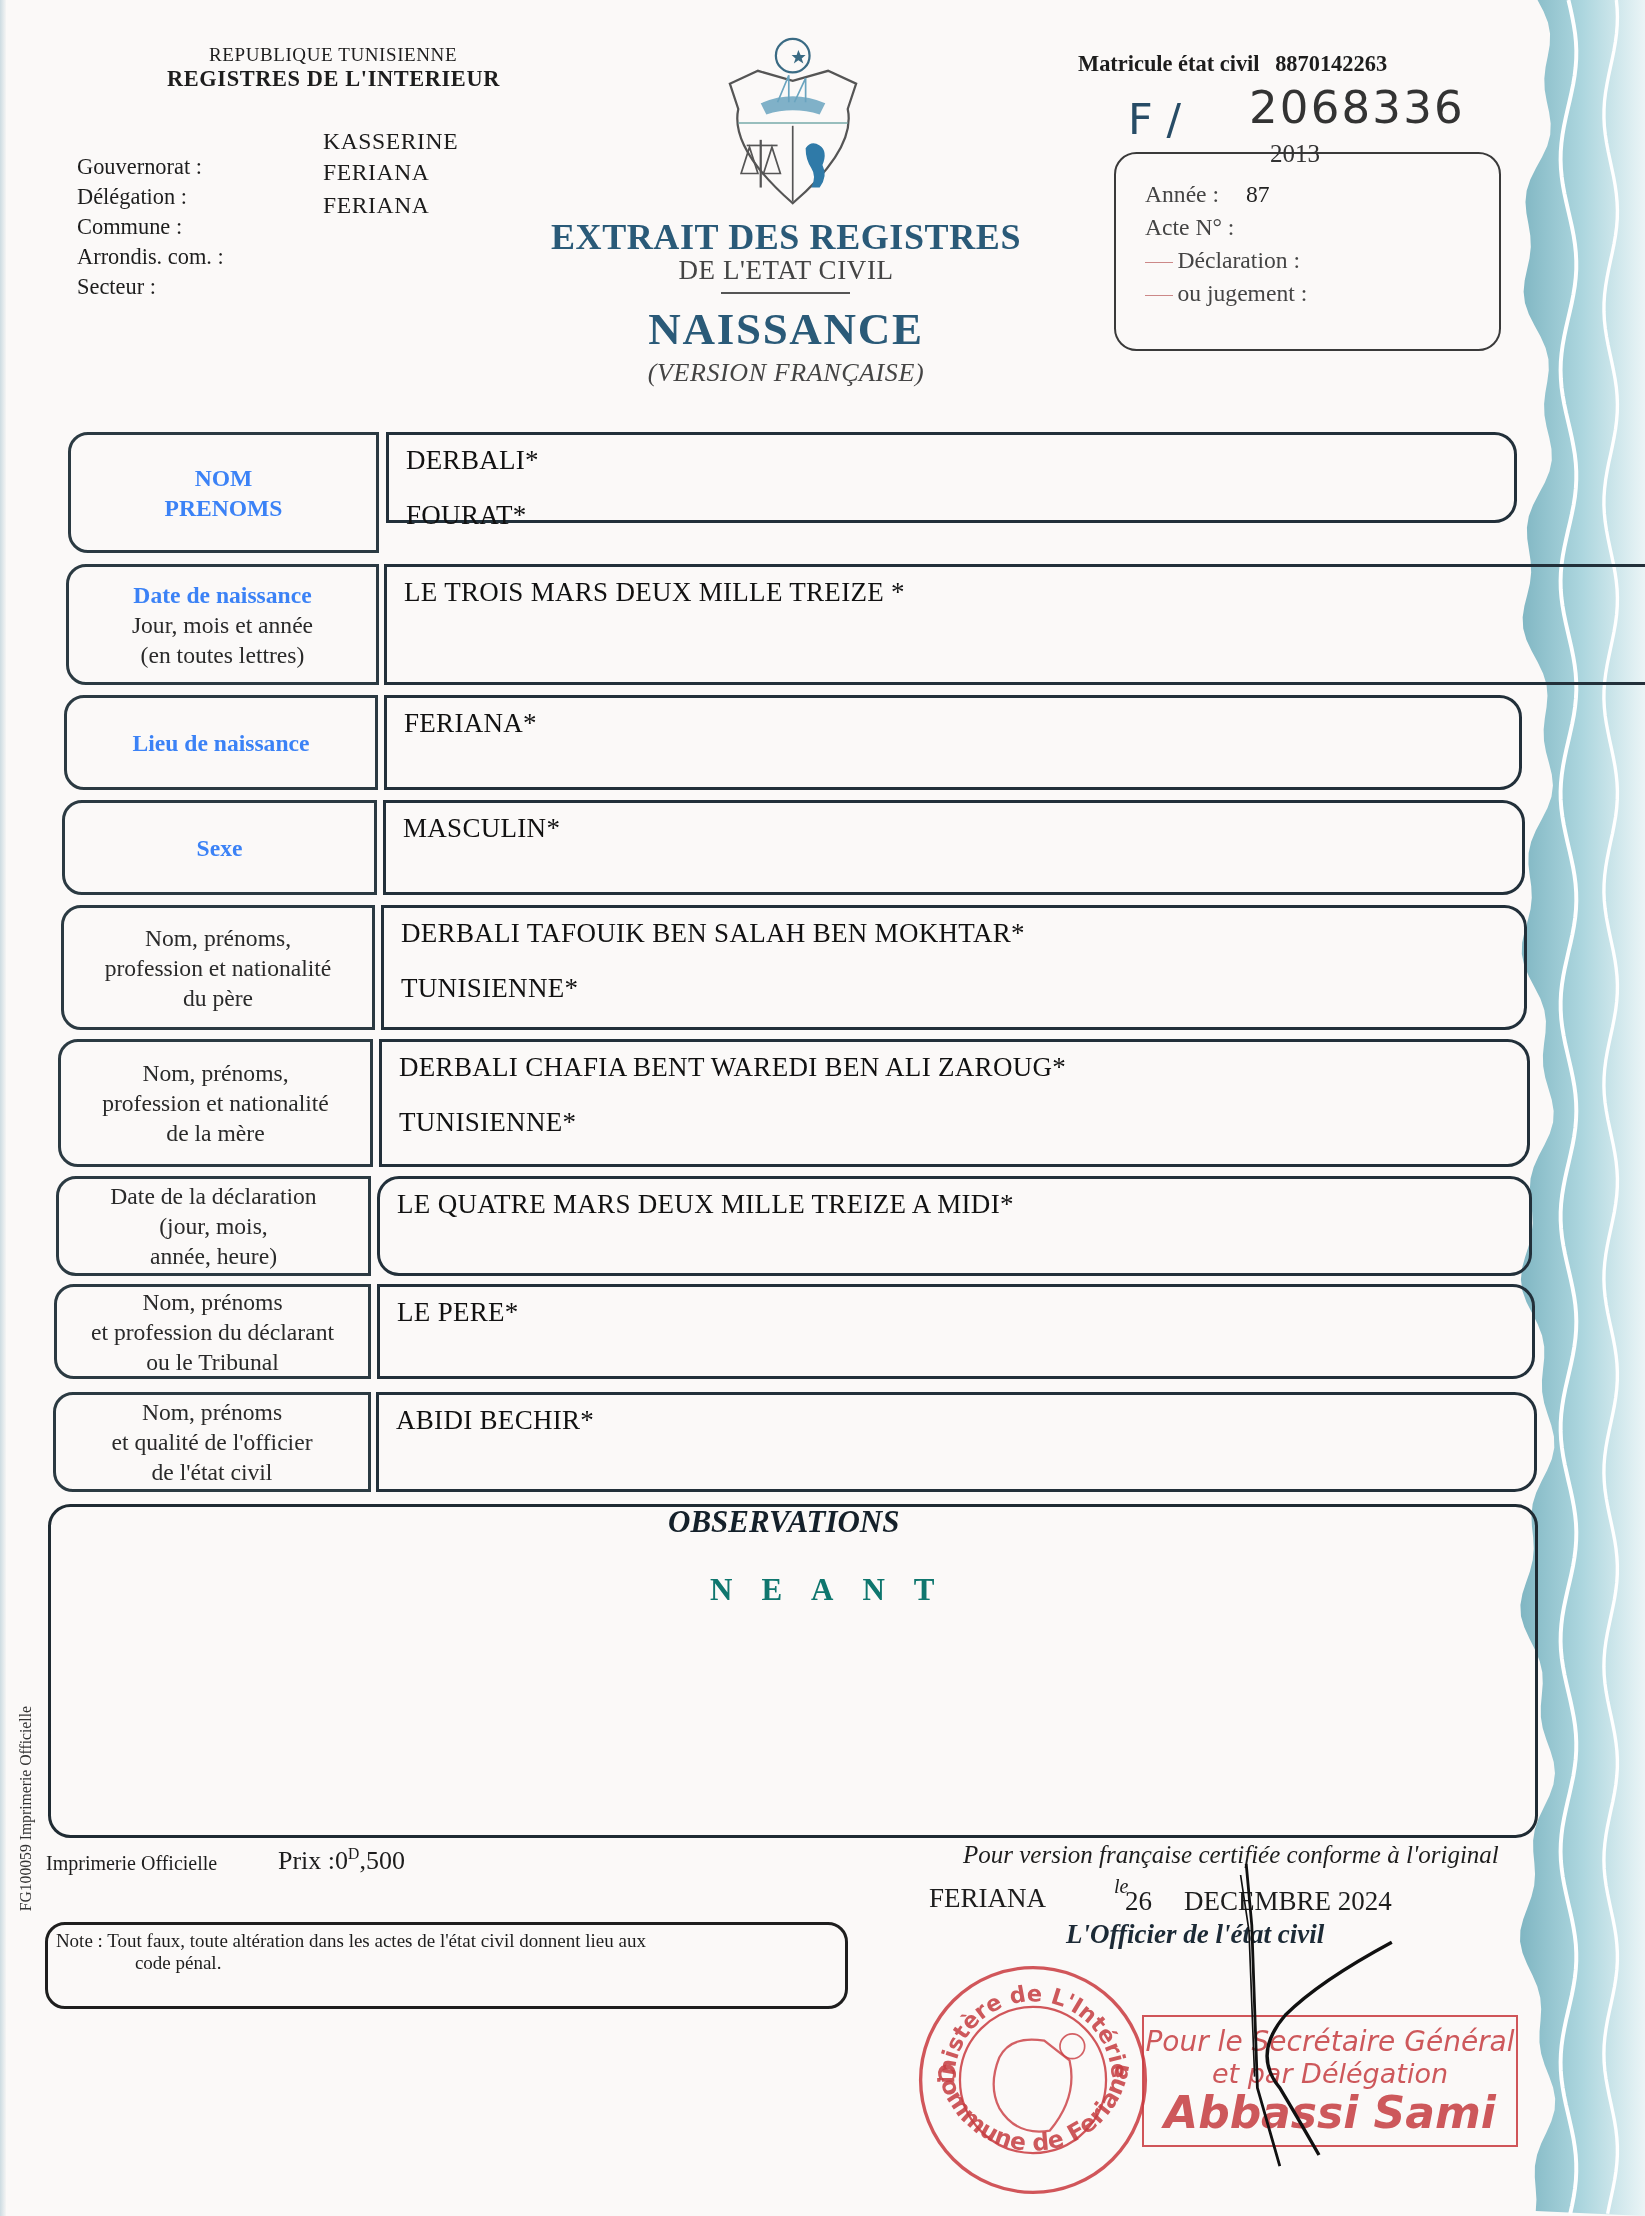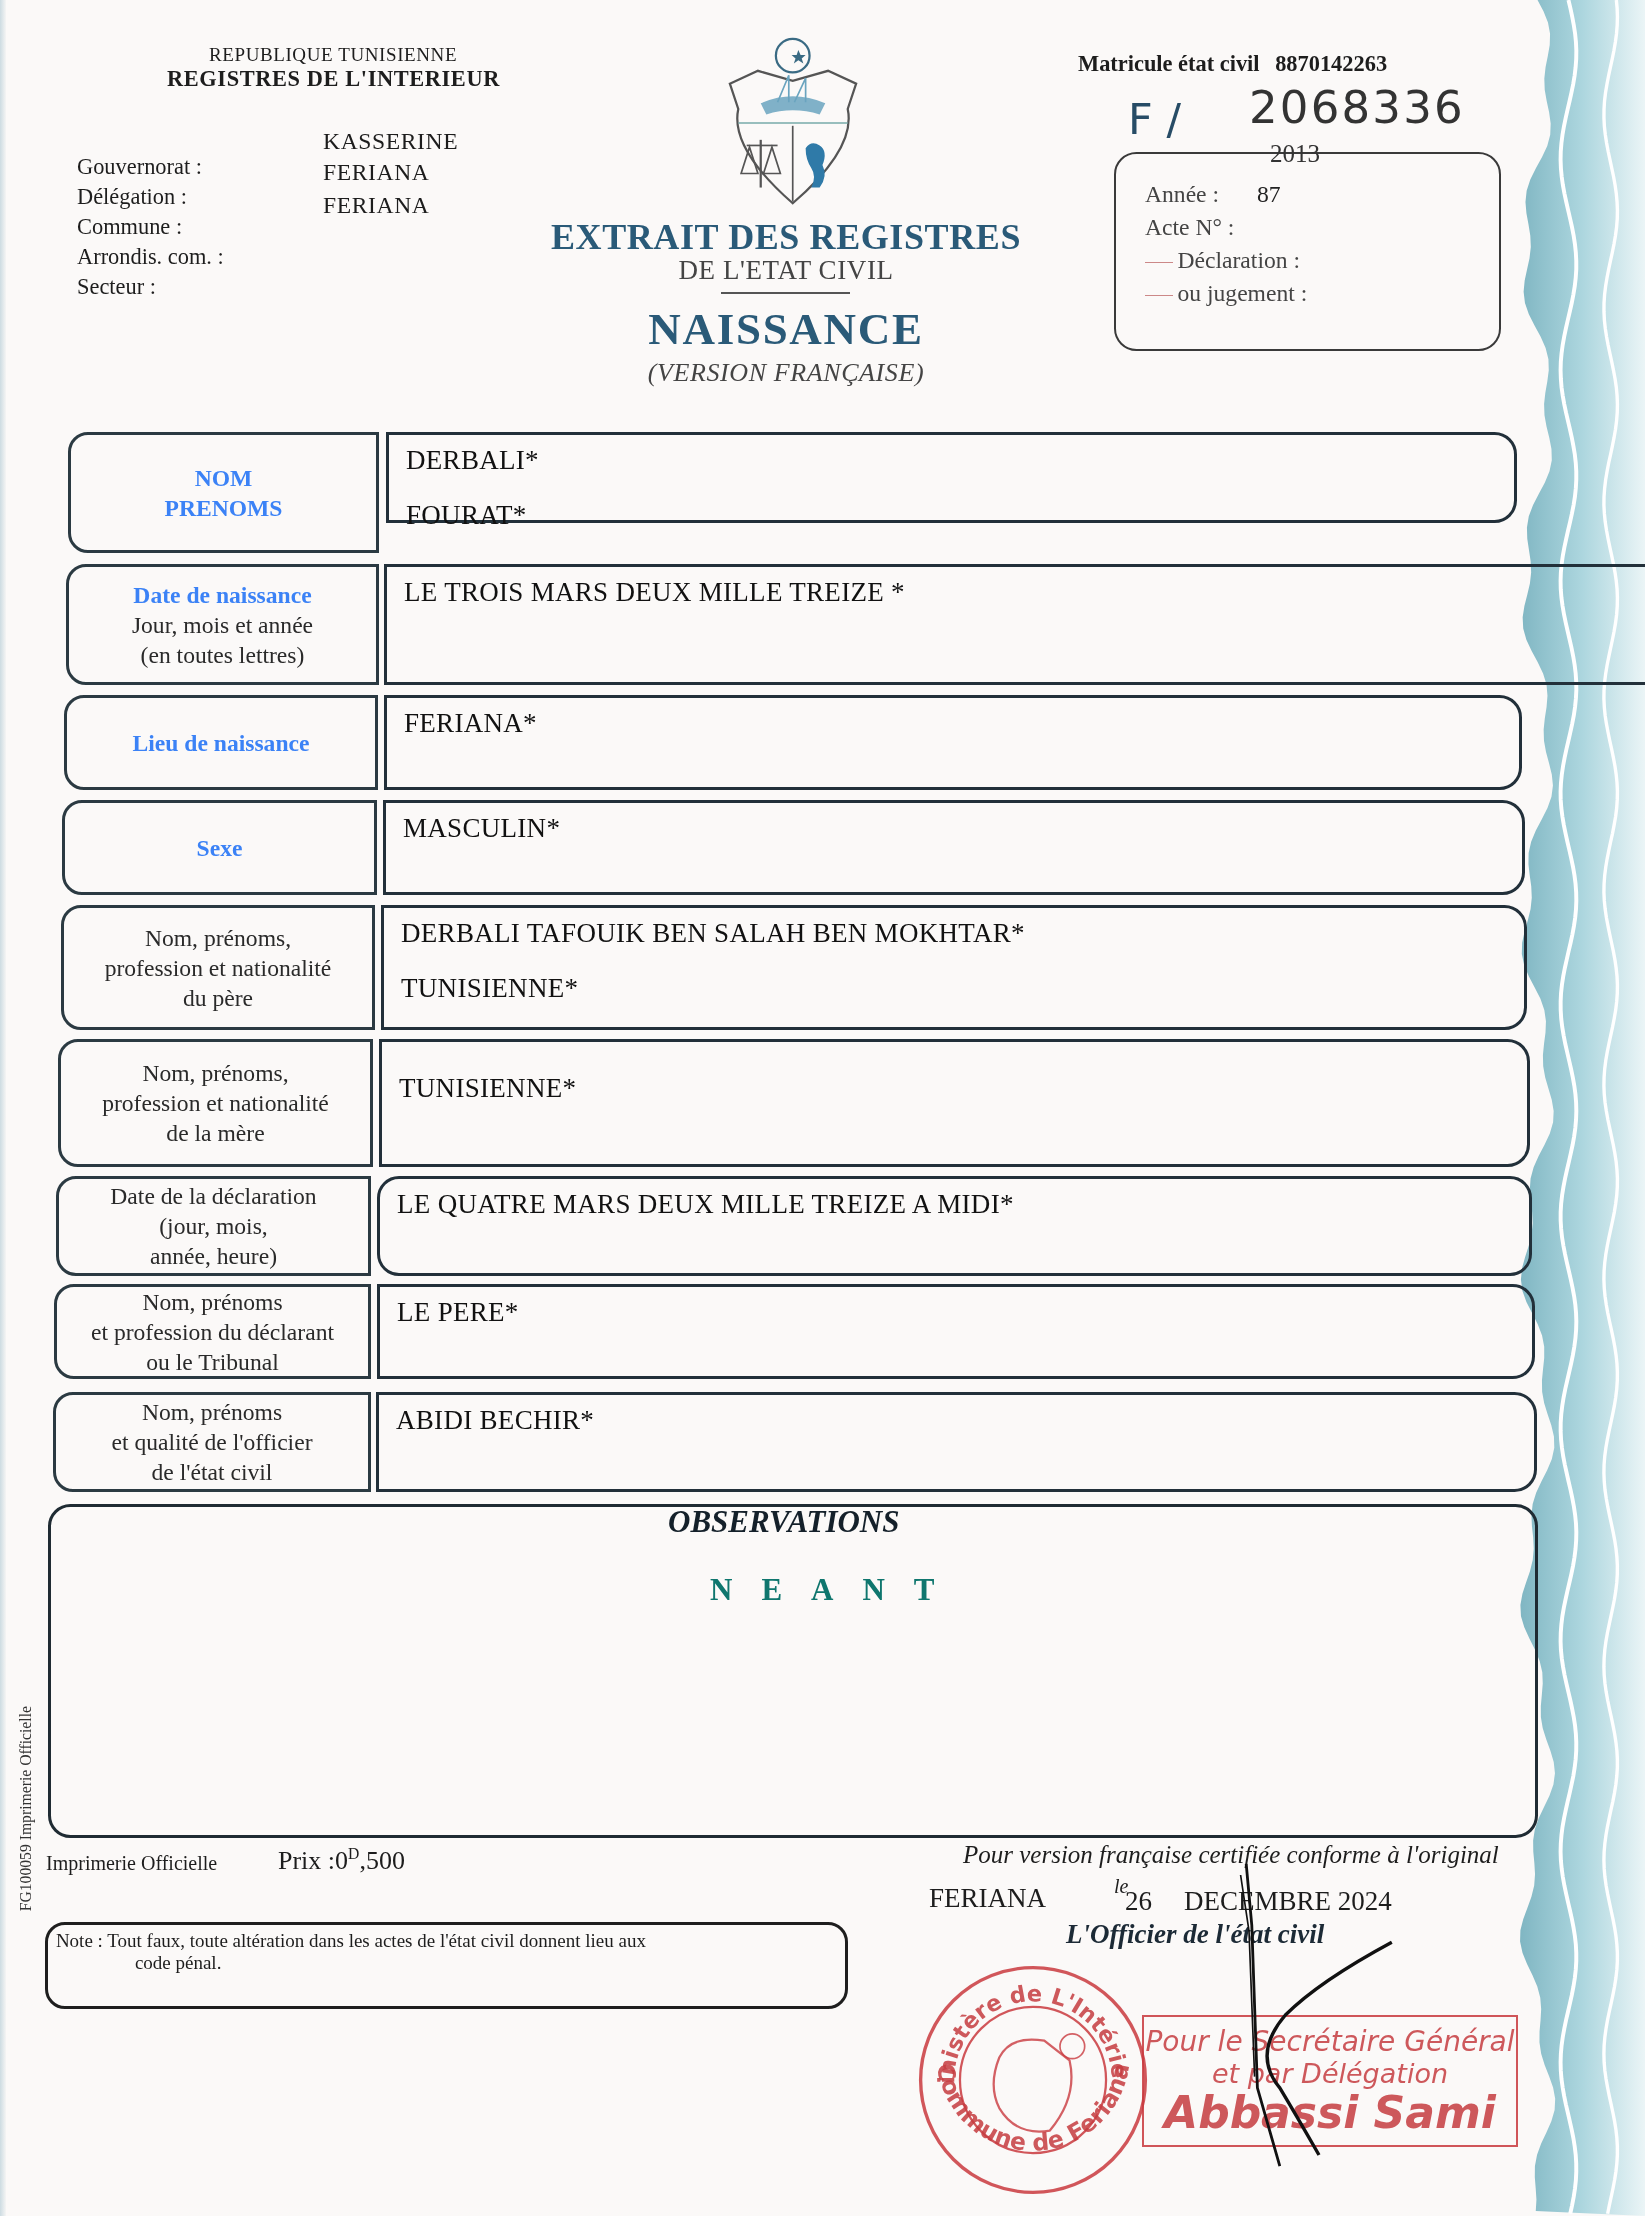--- a/index.html
+++ b/index.html
@@ -117,21 +117,21 @@
 <div class="abs matricule" style="left:1078px; top:51px;">
   <span>Matricule état civil</span>
   <span style="margin-left:10px">8870142263</span>
 </div>
 <div class="abs fnum-f" style="left:1128px; top:94px;">F /</div>
 <div class="abs fnum-n" style="left:1249px; top:81px;">2068336</div>
 
 <div class="acte-box"></div>
 <div class="abs" style="left:1270px; top:140px; font-size:25px; color:#333;">2013</div>
 <div class="abs" style="left:1145px; top:178px;">
-  <div class="acte-line"><span>Année :</span><span style="margin-left:38px; color:#222;">87</span></div>
+  <div class="acte-line"><span>Année :</span><span style="margin-left:27px; color:#222;">87</span></div>
   <div class="acte-line">Acte N° :</div>
   <div class="acte-line"><span class="dash"></span><span>Déclaration :</span></div>
   <div class="acte-line"><span class="dash"></span><span>ou jugement :</span></div>
 </div>
 
 <div id="rows">
     <div class="lbl-box" style="left: 68px; top: 432px; width: 311px; height: 121px;">
       <div>
         <div class="lbl-text lbl-blue">NOM</div>
         <div class="lbl-text lbl-blue">PRENOMS</div>
@@ -179,20 +179,21 @@
       <div class="val-text" style="margin-top: 21.3px;">TUNISIENNE*</div>
     </div>
     <div class="lbl-box" style="left: 58px; top: 1039px; width: 315px; height: 128px;">
       <div>
         <div class="lbl-text">Nom, prénoms,</div>
         <div class="lbl-text">profession et nationalité</div>
         <div class="lbl-text">de la mère</div>
       </div>
     </div>
     <div class="val-box" style="left: 379px; top: 1039px; width: 1151px; height: 128px;">
+      <div class="val-text">DERBALI CHAFIA BENT WAREDI BEN ALI ZAROUG*</div>
       <div class="val-text" style="margin-top: 21.3px;">TUNISIENNE*</div>
     </div>
     <div class="lbl-box" style="left: 56px; top: 1176px; width: 315px; height: 100px;">
       <div>
         <div class="lbl-text">Date de la déclaration</div>
         <div class="lbl-text">(jour, mois,</div>
         <div class="lbl-text">année, heure)</div>
       </div>
     </div>
     <div class="val-box" style="left: 377px; top: 1176px; width: 1155px; height: 100px; border-radius: 22px;">

